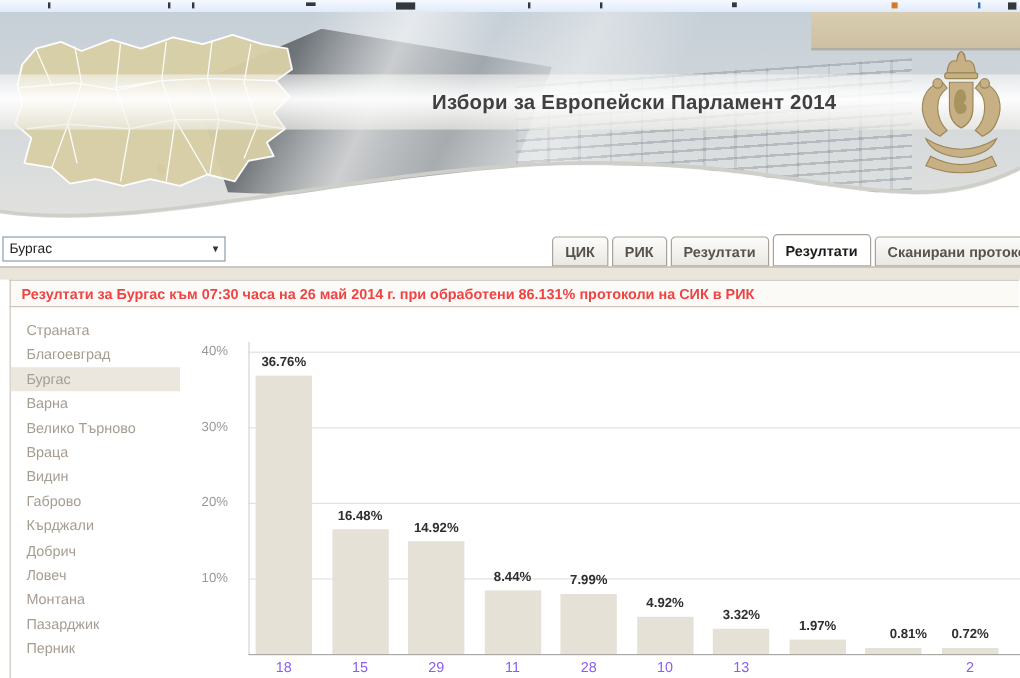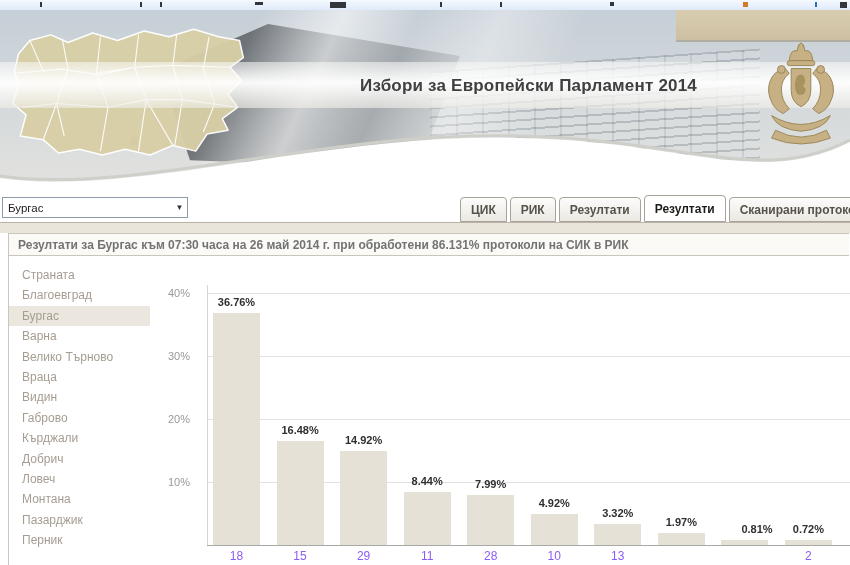--- a/index.html
+++ b/index.html
@@ -40,21 +40,21 @@
   .tabs{position:absolute;left:460px;top:197px;display:flex;gap:3px;white-space:nowrap;}
   .tab{height:25px;box-sizing:border-box;display:flex;align-items:center;padding:0 10px;
     border:1px solid #a9a29a;border-radius:4px 4px 0 0;font-size:12px;font-weight:bold;color:#57534b;
     background:linear-gradient(180deg,#fcfcfb,#eae8e2);cursor:pointer;}
   .tab.active{height:27px;margin-top:-2px;background:#fff;color:#1d1b17;text-align:center;}
   .beige-strip{position:absolute;left:0;top:222px;width:850px;height:11px;
     background:#e9e5db;border-top:1px solid #b8b2a7;box-sizing:border-box;}
   
   .msg{position:absolute;left:8px;top:233px;width:841px;height:23px;box-sizing:border-box;
     background:#fbfaf6;border:1px solid #cac5bb;border-right:none;display:flex;align-items:center;}
-  .msg span{padding-left:9px;font-size:12px;font-weight:bold;color:#737373;white-space:nowrap;}
+  .msg span{padding-left:9px;font-size:12px;font-weight:bold;color:#ef4444;white-space:nowrap;}
   .content-border{position:absolute;left:8px;top:256px;width:1px;height:309px;background:#ccc7bd;}
   
   .sidebar{position:absolute;left:9px;top:265px;width:150px;}
   .sb-item{height:20.4px;line-height:20.4px;padding-left:13px;font-size:12px;color:#a69d92;
     width:141px;box-sizing:border-box;cursor:pointer;white-space:nowrap;}
   .sb-item.selected{background:#ece7de;}
   
   .chart{position:absolute;left:0;top:0;width:850px;height:565px;pointer-events:none;}
   .gridline{position:absolute;height:1px;background:#e2e2e0;}
   .axis-y{position:absolute;width:1px;background:#d5d5d2;}

